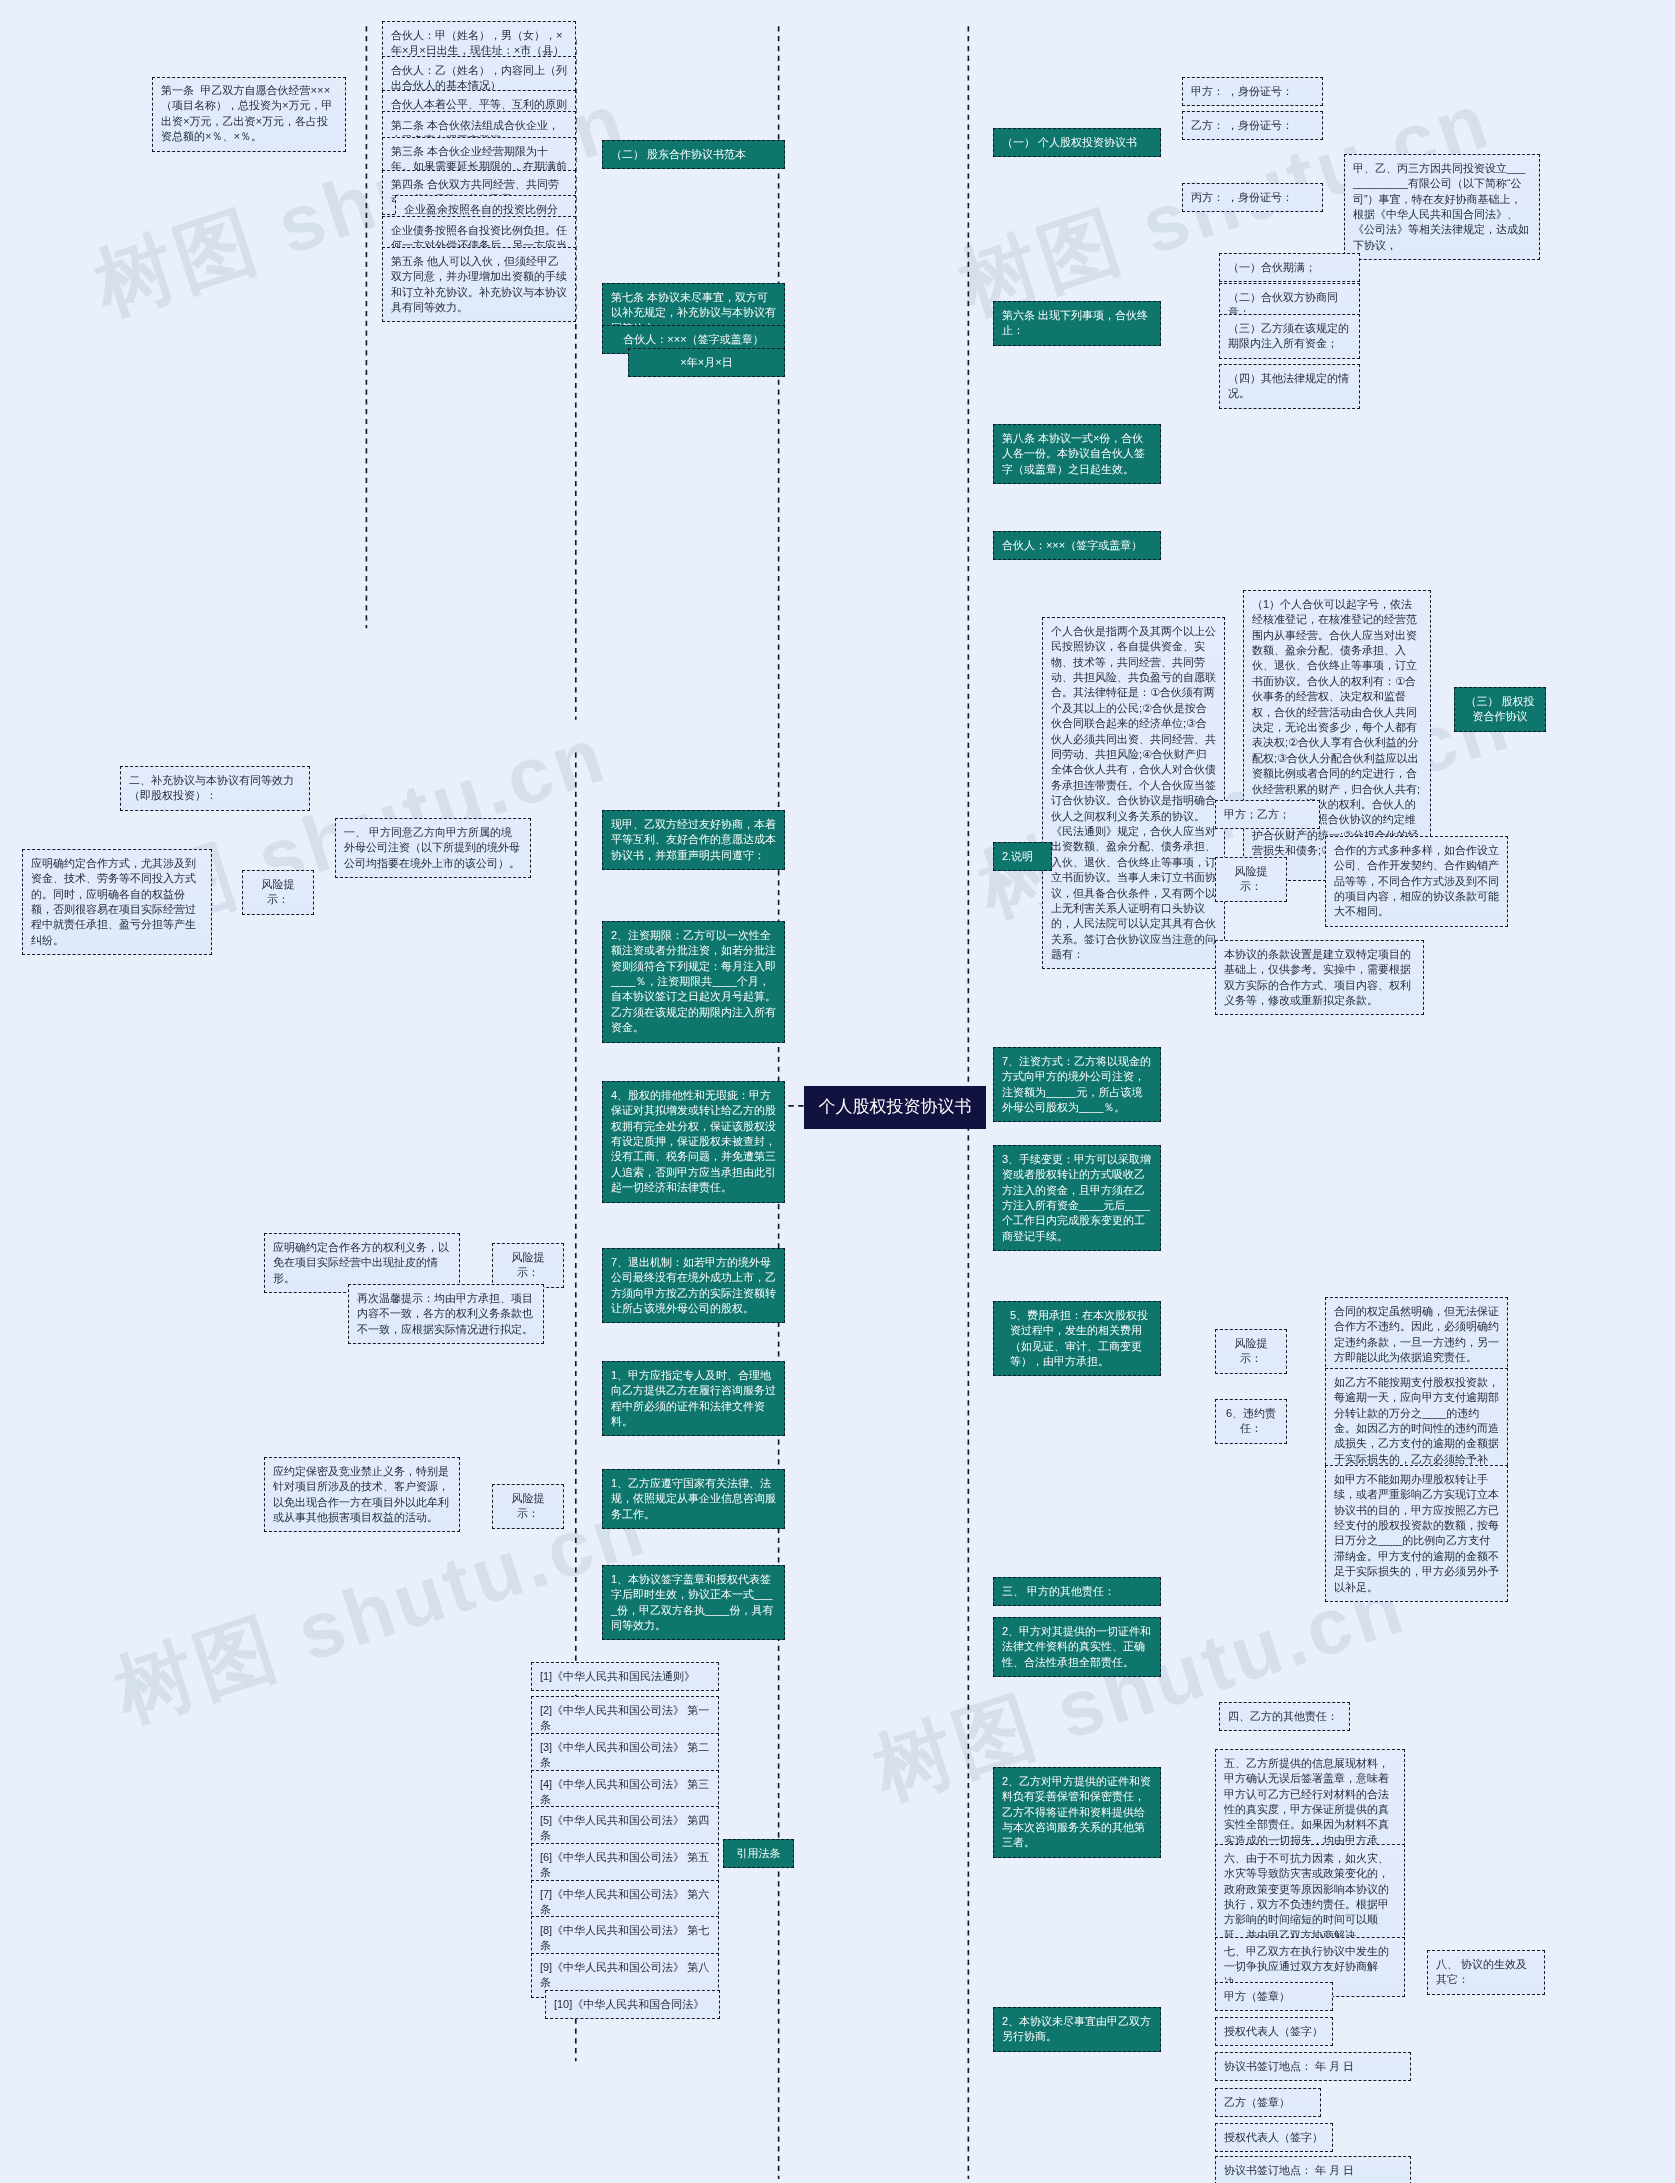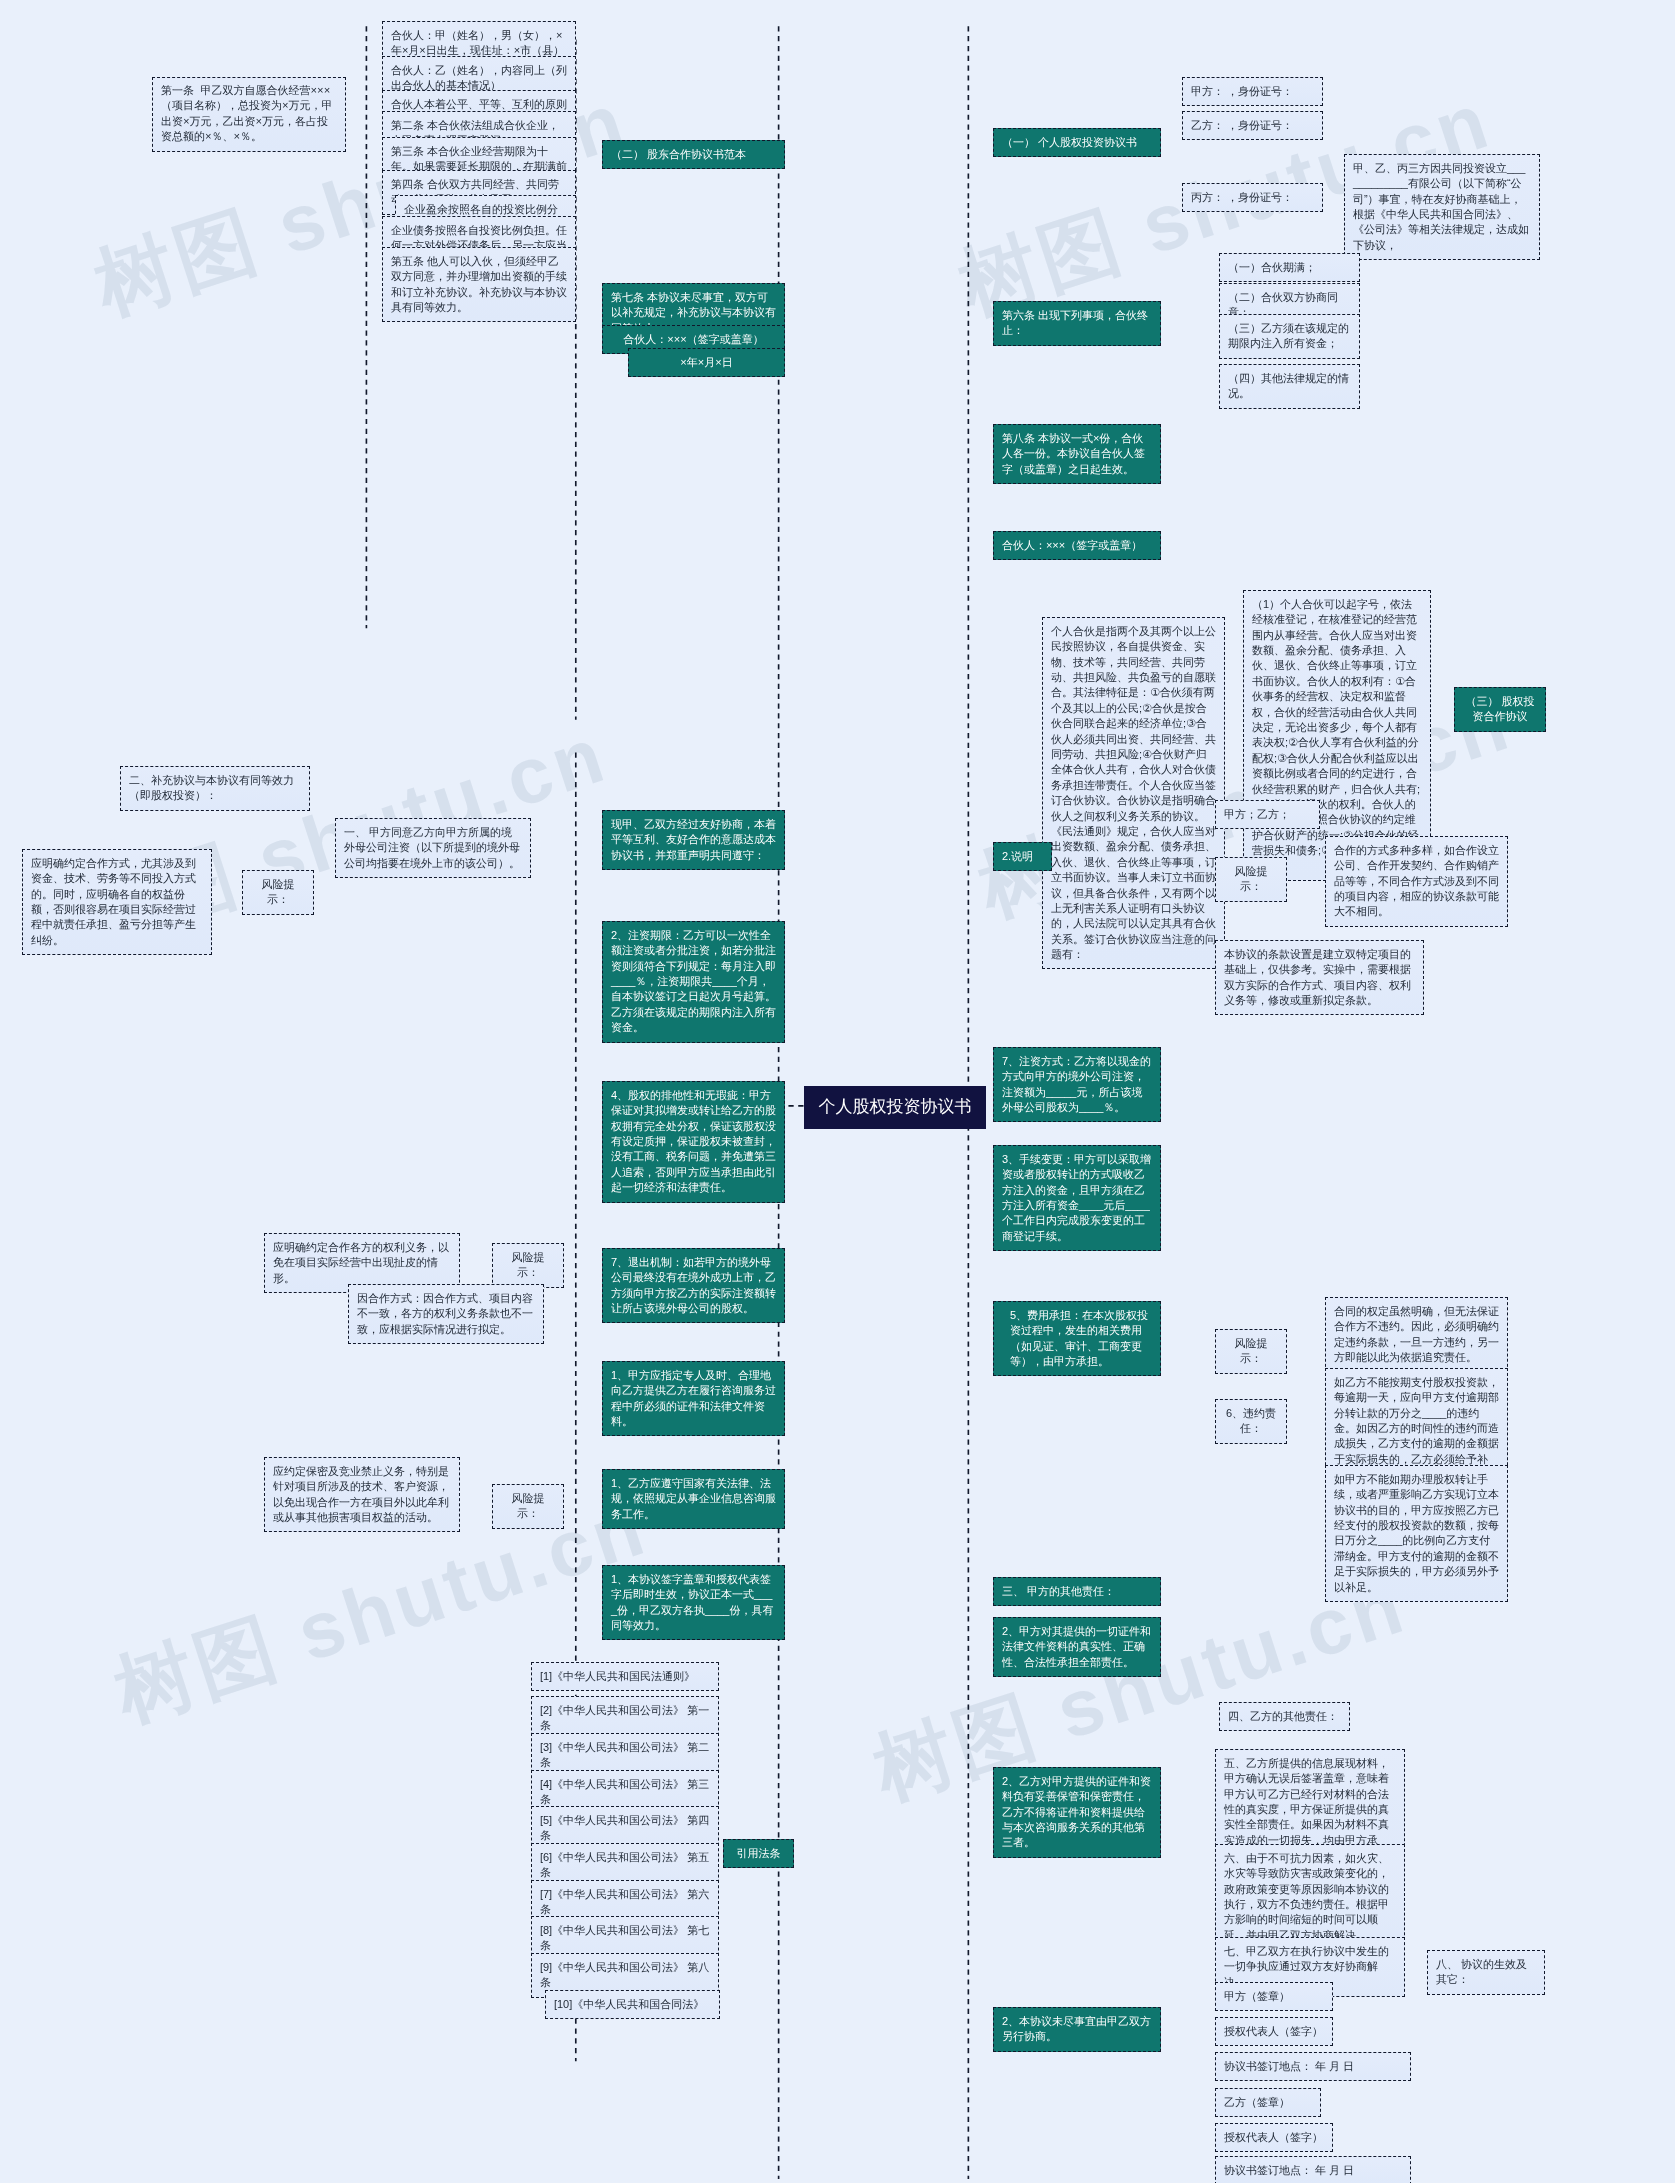--- a/index.html
+++ b/index.html
@@ -90,21 +90,21 @@
 <div class="node blue tiny" style="left:602px;top:810px;width:183px;">现甲、乙双方经过友好协商，本着平等互利、友好合作的意愿达成本协议书，并郑重声明共同遵守：</div>
 <div class="node blue tiny" style="left:602px;top:921px;width:183px;">2、注资期限：乙方可以一次性全额注资或者分批注资，如若分批注资则须符合下列规定：每月注入即____％，注资期限共____个月，自本协议签订之日起次月号起算。乙方须在该规定的期限内注入所有资金。</div>
 <div class="node blue tiny" style="left:602px;top:1081px;width:183px;">4、股权的排他性和无瑕疵：甲方保证对其拟增发或转让给乙方的股权拥有完全处分权，保证该股权没有设定质押，保证股权未被查封，没有工商、税务问题，并免遭第三人追索，否则甲方应当承担由此引起一切经济和法律责任。</div>
 <div class="node blue tiny" style="left:602px;top:1248px;width:183px;">7、退出机制：如若甲方的境外母公司最终没有在境外成功上市，乙方须向甲方按乙方的实际注资额转让所占该境外母公司的股权。</div>
 <div class="node blue tiny" style="left:602px;top:1361px;width:183px;">1、甲方应指定专人及时、合理地向乙方提供乙方在履行咨询服务过程中所必须的证件和法律文件资料。</div>
 <div class="node blue tiny" style="left:602px;top:1469px;width:183px;">1、乙方应遵守国家有关法律、法规，依照规定从事企业信息咨询服务工作。</div>
 <div class="node blue tiny" style="left:602px;top:1565px;width:183px;">1、本协议签字盖章和授权代表签字后即时生效，协议正本一式____份，甲乙双方各执____份，具有同等效力。</div>
 
 <div class="node tiny" style="left:264px;top:1233px;width:196px;">应明确约定合作各方的权利义务，以免在项目实际经营中出现扯皮的情形。</div>
 <div class="node tiny ctr" style="left:492px;top:1243px;width:72px;">风险提示：</div>
-<div class="node tiny" style="left:348px;top:1284px;width:196px;">因合作方式：因合作方式、项目内容不一致，各方的权利义务条款也不一致，应根据实际情况进行拟定。</div>
+<div class="node tiny" style="left:348px;top:1284px;width:196px;">再次温馨提示：均由甲方承担、项目内容不一致，各方的权利义务条款也不一致，应根据实际情况进行拟定。</div>
 <div class="node tiny" style="left:264px;top:1457px;width:196px;">应约定保密及竞业禁止义务，特别是针对项目所涉及的技术、客户资源，以免出现合作一方在项目外以此牟利或从事其他损害项目权益的活动。</div>
 <div class="node tiny ctr" style="left:492px;top:1484px;width:72px;">风险提示：</div>
 
 <div class="node tiny" style="left:531px;top:1662px;width:188px;">[1]《中华人民共和国民法通则》</div>
 <div class="node tiny" style="left:531px;top:1696px;width:188px;">[2]《中华人民共和国公司法》 第一条</div>
 <div class="node tiny" style="left:531px;top:1733px;width:188px;">[3]《中华人民共和国公司法》 第二条</div>
 <div class="node tiny" style="left:531px;top:1770px;width:188px;">[4]《中华人民共和国公司法》 第三条</div>
 <div class="node tiny" style="left:531px;top:1806px;width:188px;">[5]《中华人民共和国公司法》 第四条</div>
 <div class="node tiny" style="left:531px;top:1843px;width:188px;">[6]《中华人民共和国公司法》 第五条</div>
 <div class="node tiny" style="left:531px;top:1880px;width:188px;">[7]《中华人民共和国公司法》 第六条</div>

